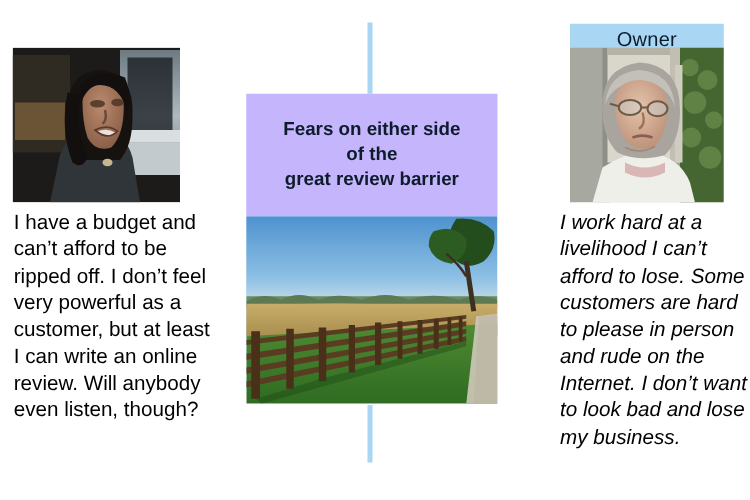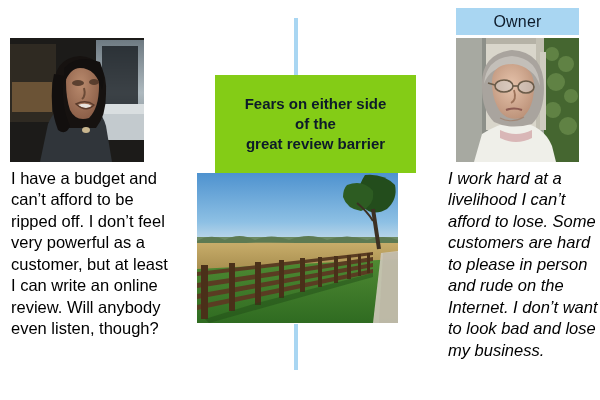--- a/index.html
+++ b/index.html
@@ -33,21 +33,21 @@
     letter-spacing: 0.2px;
   }
   #banner-customer {
     left: 10px;
     top: 9px;
     width: 134px;
     height: 27px;
   }
   #banner-owner {
     left: 456px;
-    top: 8px;
+    top: 19px;
     width: 123px;
     height: 27px;
   }
 
   
   .portrait {
     position: absolute;
     overflow: hidden;
   }
   #photo-customer {
@@ -83,27 +83,26 @@
     font-style: italic;
   }
 
   
   #center-title-box {
     position: absolute;
     left: 197px;
     top: 75px;
     width: 201px;
     height: 98px;
-    background: #84cc16;
+    background: #c4b5fd;
     display: flex;
     align-items: center;
     justify-content: center;
     box-sizing: border-box;
     padding: 0 24px;
-    margin-left: 18px;
   }
   #center-title-text {
     font-size: 15px;
     line-height: 1.32;
     color: #0d1b2a;
     text-align: center;
     font-weight: 600;
     white-space: pre-line;
   }
 

